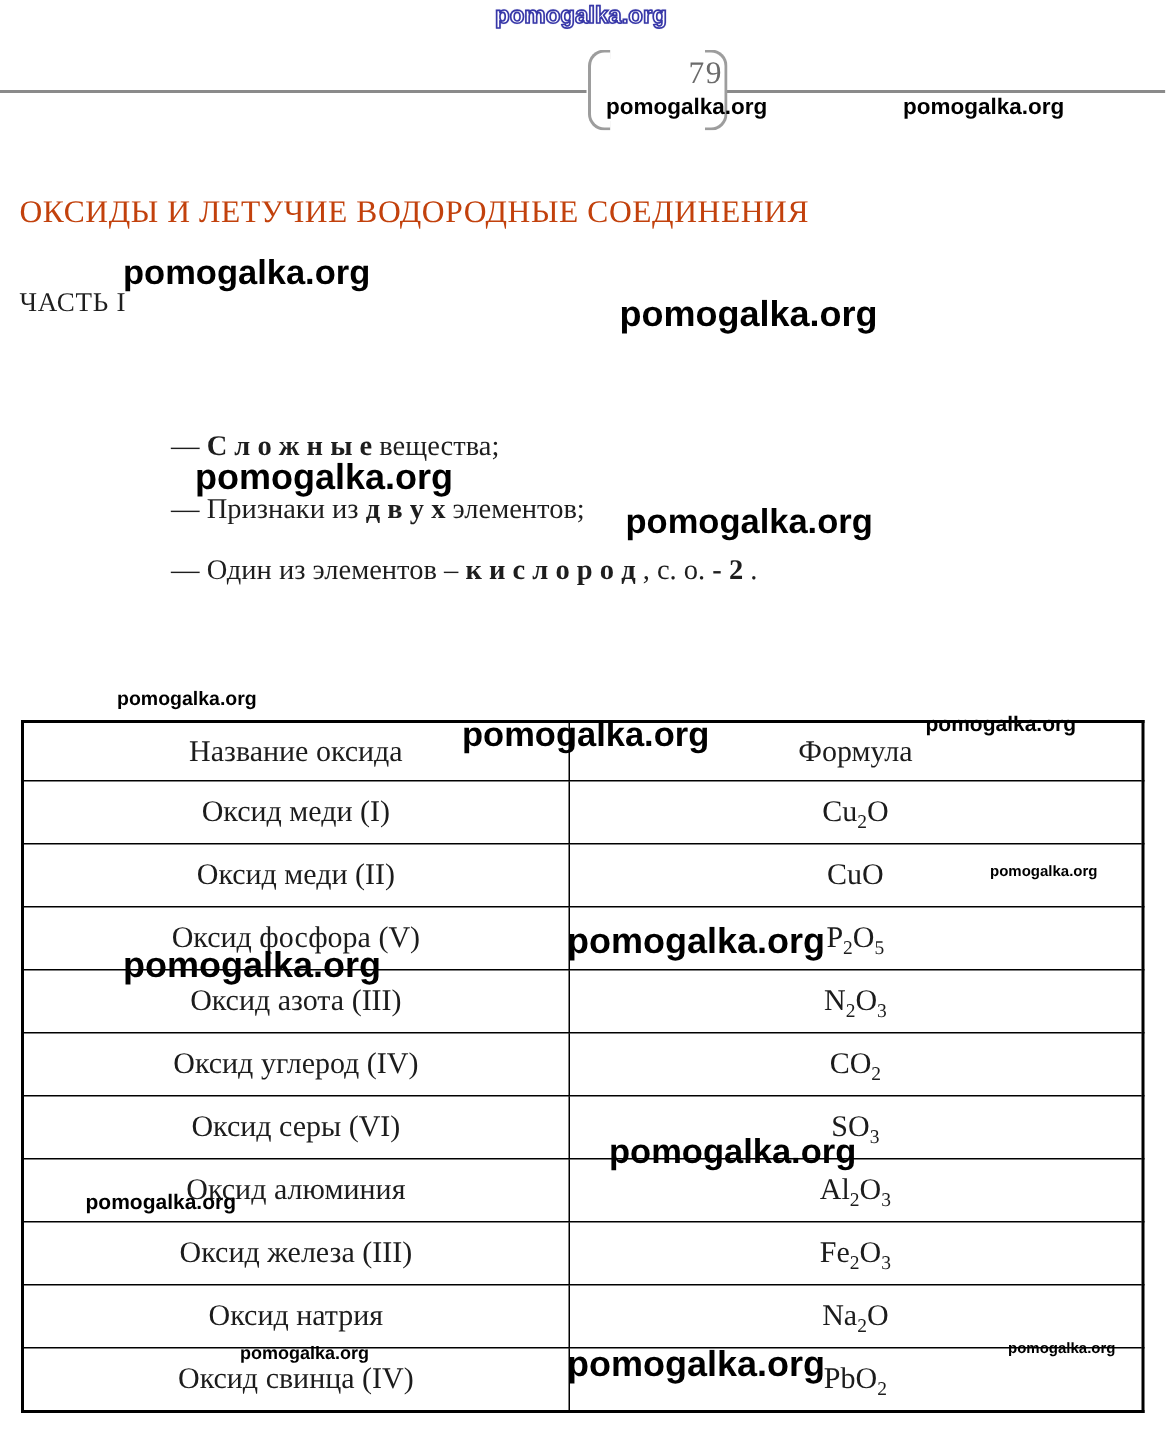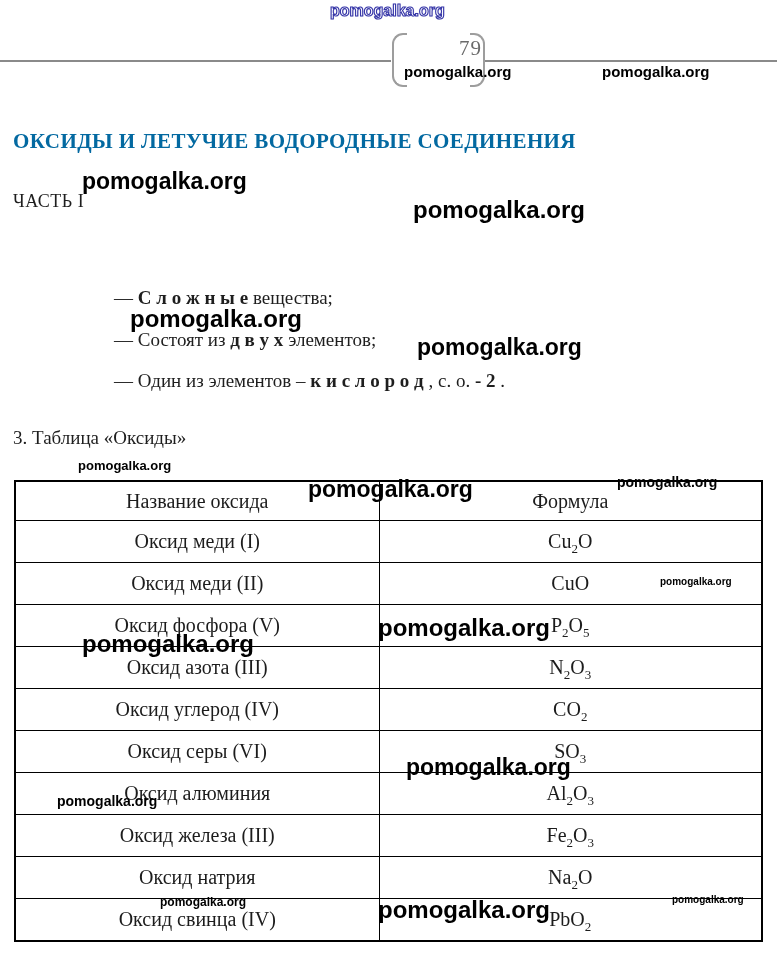--- a/index.html
+++ b/index.html
@@ -10,22 +10,22 @@
   .rule{position:absolute;top:60px;height:2px;background:#8a8a8a;}
   .rule-left{left:0;width:391px;}
   .rule-right{left:484px;width:293px;}
   .bracket{position:absolute;top:33px;width:13px;height:50px;border:2px solid #9d9d9d;}
   .bracket-l{left:392px;border-right:none;border-radius:11px 0 0 11px;}
   .bracket-r{left:470px;border-left:none;border-radius:0 11px 11px 0;}
   .pagenum{position:absolute;left:392px;top:36px;width:91px;text-align:center;
            font-size:21px;color:#6b6b6b;letter-spacing:1px;padding-left:33px;}
 
   
-  .title{position:absolute;left:13px;top:129px;margin:0;font-size:21px;font-weight:700;
-         letter-spacing:0.4px;color:#0369a1;white-space:nowrap;}
+  .title{position:absolute;left:13px;top:129px;margin:0;font-size:21px;font-weight:400;
+         letter-spacing:0.4px;color:#c2410c;white-space:nowrap;}
   .part{position:absolute;left:13px;top:191px;font-size:18px;letter-spacing:0.5px;}
   .item1{position:absolute;left:47px;top:245px;font-size:19px;}
   .item1 .num{display:inline-block;width:31px;}
   .bullet{position:absolute;left:78px;font-size:19px;white-space:nowrap;margin-left:36px;}
   .b1{top:287px}.b2{top:329px}.b3{top:370px}
   .bullet b{font-weight:700;}
   .h3{position:absolute;left:13px;top:427px;font-size:19px;}
 
   
   table.oxides{position:absolute;left:14px;top:480px;width:749px;height:458px;
@@ -54,27 +54,26 @@
   <div class="pagenum">79</div>
 
   <h1 class="title">ОКСИДЫ И ЛЕТУЧИЕ ВОДОРОДНЫЕ СОЕДИНЕНИЯ</h1>
   <div class="part">ЧАСТЬ I</div>
 
 
   <div class="bullet b1">
     <span>— </span><b>С л о ж н ы е</b><span> вещества;</span>
   </div>
   <div class="bullet b2">
-    <span>— Состоят из </span><b>д в у х</b><span> элементов;</span>
+    <span>— Признаки из </span><b>д в у х</b><span> элементов;</span>
   </div>
   <div class="bullet b3">
     <span>— Один из элементов – </span><b>к и с л о р о д</b><span> , с. о.  </span><b>- 2</b><span> .</span>
   </div>
 
-  <div class="h3">3. Таблица «Оксиды»</div>
 
   <table class="oxides">
     <colgroup>
         <col class="c1">
         <col>
       </colgroup>
     <thead>
       <tr>
         <th>Название оксида</th>
         <th>Формула</th>

